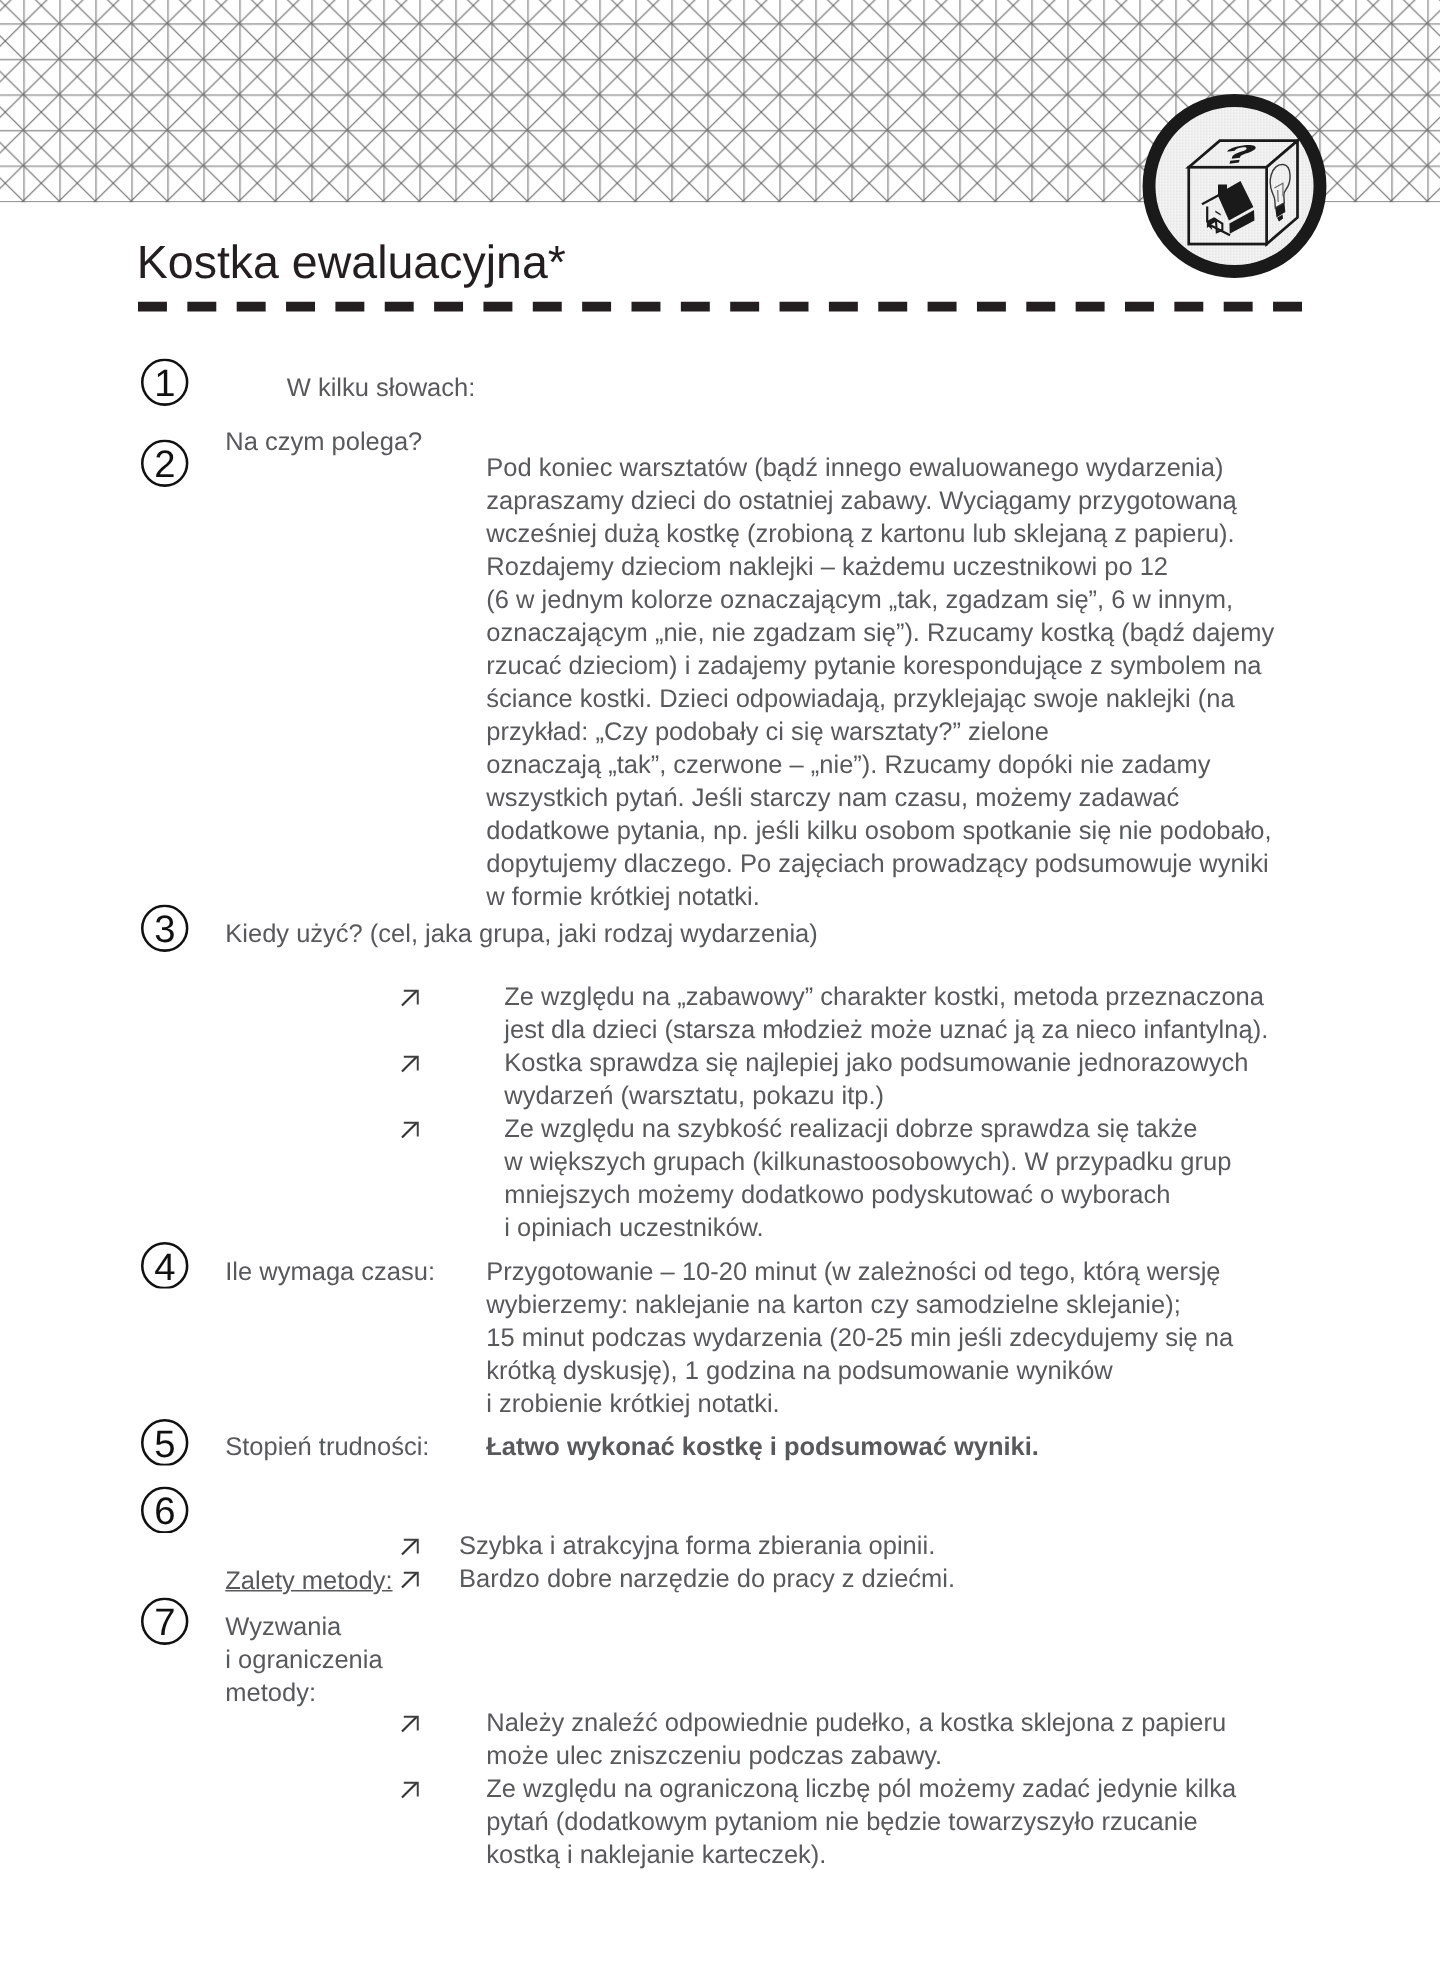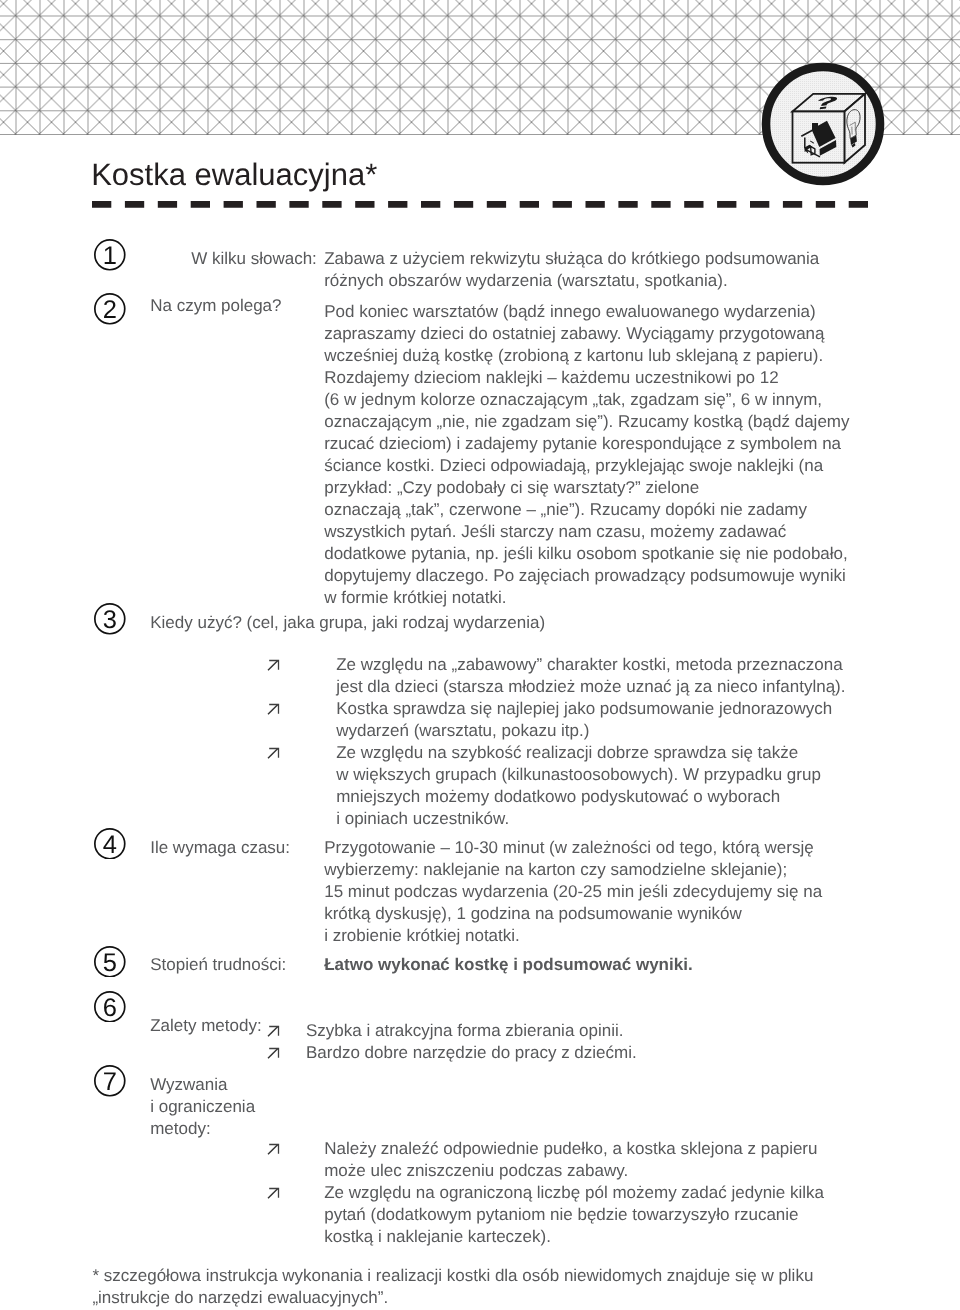--- a/index.html
+++ b/index.html
@@ -78,29 +78,27 @@
     <line x1="0" y1="3.35" x2="776" y2="3.35" stroke="#231f20" stroke-width="6.7" stroke-dasharray="19.3 13.6"></line>
   </svg>
 
 <div class="numwrap" style="left:94.1px;top:239.30px;">
       <svg viewBox="0 0 31.6 31.6" xmlns="http://www.w3.org/2000/svg">
         <circle cx="15.8" cy="15.8" r="14.95" fill="none" stroke="#111" stroke-width="1.7"></circle>
       </svg>
       <div class="num">1</div>
     </div>
   <div class="lbl" style="left:150.20px;top:248.16px;margin-left:41px;">W kilku słowach:</div>
-  <div class="blk" style="left:324.20px;top:248.16px;">Zabawa z użyciem rekwizytu służąca do krótkiego podsumowania
-różnych obszarów wydarzenia (warsztatu, spotkania).</div>
   <div class="numwrap" style="left:94.1px;top:293.10px;">
       <svg viewBox="0 0 31.6 31.6" xmlns="http://www.w3.org/2000/svg">
         <circle cx="15.8" cy="15.8" r="14.95" fill="none" stroke="#111" stroke-width="1.7"></circle>
       </svg>
       <div class="num">2</div>
     </div>
-  <div class="lbl" style="left:150.20px;top:295px;">Na czym polega?</div>
+  <div class="lbl" style="left:150.20px;top:284px;">Na czym polega?</div>
   <div class="blk" style="left:324.20px;top:300.96px;">Pod koniec warsztatów (bądź innego ewaluowanego wydarzenia)
 zapraszamy dzieci do ostatniej zabawy. Wyciągamy przygotowaną
 wcześniej dużą kostkę (zrobioną z kartonu lub sklejaną z papieru).
 Rozdajemy dzieciom naklejki – każdemu uczestnikowi po 12
 (6 w jednym kolorze oznaczającym „tak, zgadzam się”, 6 w innym,
 oznaczającym „nie, nie zgadzam się”). Rzucamy kostką (bądź dajemy
 rzucać dzieciom) i zadajemy pytanie korespondujące z symbolem na
 ściance kostki. Dzieci odpowiadają, przyklejając swoje naklejki (na
 przykład: „Czy podobały ci się warsztaty?” zielone
 oznaczają „tak”, czerwone – „nie”). Rzucamy dopóki nie zadamy
@@ -135,40 +133,40 @@
       <path d="M1.0 11.35 L10.85 1.5" fill="none" stroke="#333" stroke-width="1.45"></path>
       <path d="M2.2 1.5 H11.5 V10.7" fill="none" stroke="#3f3f3f" stroke-width="1.3"></path>
     </svg>
   <div class="numwrap" style="left:94.1px;top:827.90px;">
       <svg viewBox="0 0 31.6 31.6" xmlns="http://www.w3.org/2000/svg">
         <circle cx="15.8" cy="15.8" r="14.95" fill="none" stroke="#111" stroke-width="1.7"></circle>
       </svg>
       <div class="num">4</div>
     </div>
   <div class="lbl" style="left:150.20px;top:836.76px;">Ile wymaga czasu:</div>
-  <div class="blk" style="left:324.20px;top:836.76px;">Przygotowanie – 10-30 minut (w zależności od tego, którą wersję
+  <div class="blk" style="left:324.20px;top:836.76px;">Przygotowanie – 10-20 minut (w zależności od tego, którą wersję
 wybierzemy: naklejanie na karton czy samodzielne sklejanie);
 15 minut podczas wydarzenia (20-25 min jeśli zdecydujemy się na
 krótką dyskusję), 1 godzina na podsumowanie wyników
 i zrobienie krótkiej notatki.</div>
   <div class="numwrap" style="left:94.1px;top:945.50px;">
       <svg viewBox="0 0 31.6 31.6" xmlns="http://www.w3.org/2000/svg">
         <circle cx="15.8" cy="15.8" r="14.95" fill="none" stroke="#111" stroke-width="1.7"></circle>
       </svg>
       <div class="num">5</div>
     </div>
   <div class="lbl" style="left:150.20px;top:954.36px;">Stopień trudności:</div>
   <div class="blk" style="left:324.20px;top:954.36px;font-weight:bold;">Łatwo wykonać kostkę i podsumować wyniki.</div>
   <div class="numwrap" style="left:94.1px;top:990.70px;">
       <svg viewBox="0 0 31.6 31.6" xmlns="http://www.w3.org/2000/svg">
         <circle cx="15.8" cy="15.8" r="14.95" fill="none" stroke="#111" stroke-width="1.7"></circle>
       </svg>
       <div class="num">6</div>
     </div>
-  <div class="lbl" style="left:150.20px;top:1015px;">Zalety metody:</div>
+  <div class="lbl" style="left:150.20px;top:1043px;text-decoration:underline;">Zalety metody:</div>
   <div class="blk" style="left:306px;top:1019.56px;">Szybka i atrakcyjna forma zbierania opinii.
 Bardzo dobre narzędzie do pracy z dziećmi.</div>
   <svg class="arw" viewBox="0 0 12 12" style="left:267px;top:1025px;">
       <path d="M1.0 11.35 L10.85 1.5" fill="none" stroke="#333" stroke-width="1.45"></path>
       <path d="M2.2 1.5 H11.5 V10.7" fill="none" stroke="#3f3f3f" stroke-width="1.3"></path>
     </svg>
   <svg class="arw" viewBox="0 0 12 12" style="left:267px;top:1047px;">
       <path d="M1.0 11.35 L10.85 1.5" fill="none" stroke="#333" stroke-width="1.45"></path>
       <path d="M2.2 1.5 H11.5 V10.7" fill="none" stroke="#3f3f3f" stroke-width="1.3"></path>
     </svg>
@@ -187,16 +185,14 @@
 pytań (dodatkowym pytaniom nie będzie towarzyszyło rzucanie
 kostką i naklejanie karteczek).</div>
   <svg class="arw" viewBox="0 0 12 12" style="left:267px;top:1143px;">
       <path d="M1.0 11.35 L10.85 1.5" fill="none" stroke="#333" stroke-width="1.45"></path>
       <path d="M2.2 1.5 H11.5 V10.7" fill="none" stroke="#3f3f3f" stroke-width="1.3"></path>
     </svg>
   <svg class="arw" viewBox="0 0 12 12" style="left:267px;top:1187px;">
       <path d="M1.0 11.35 L10.85 1.5" fill="none" stroke="#333" stroke-width="1.45"></path>
       <path d="M2.2 1.5 H11.5 V10.7" fill="none" stroke="#3f3f3f" stroke-width="1.3"></path>
     </svg>
-  <div id="foot" style="left:92.4px;top:1264.76px;">* szczegółowa instrukcja wykonania i realizacji kostki dla osób niewidomych znajduje się w pliku
-„instrukcje do narzędzi ewaluacyjnych”.</div>
 
 </div>
 
 </body></html>

